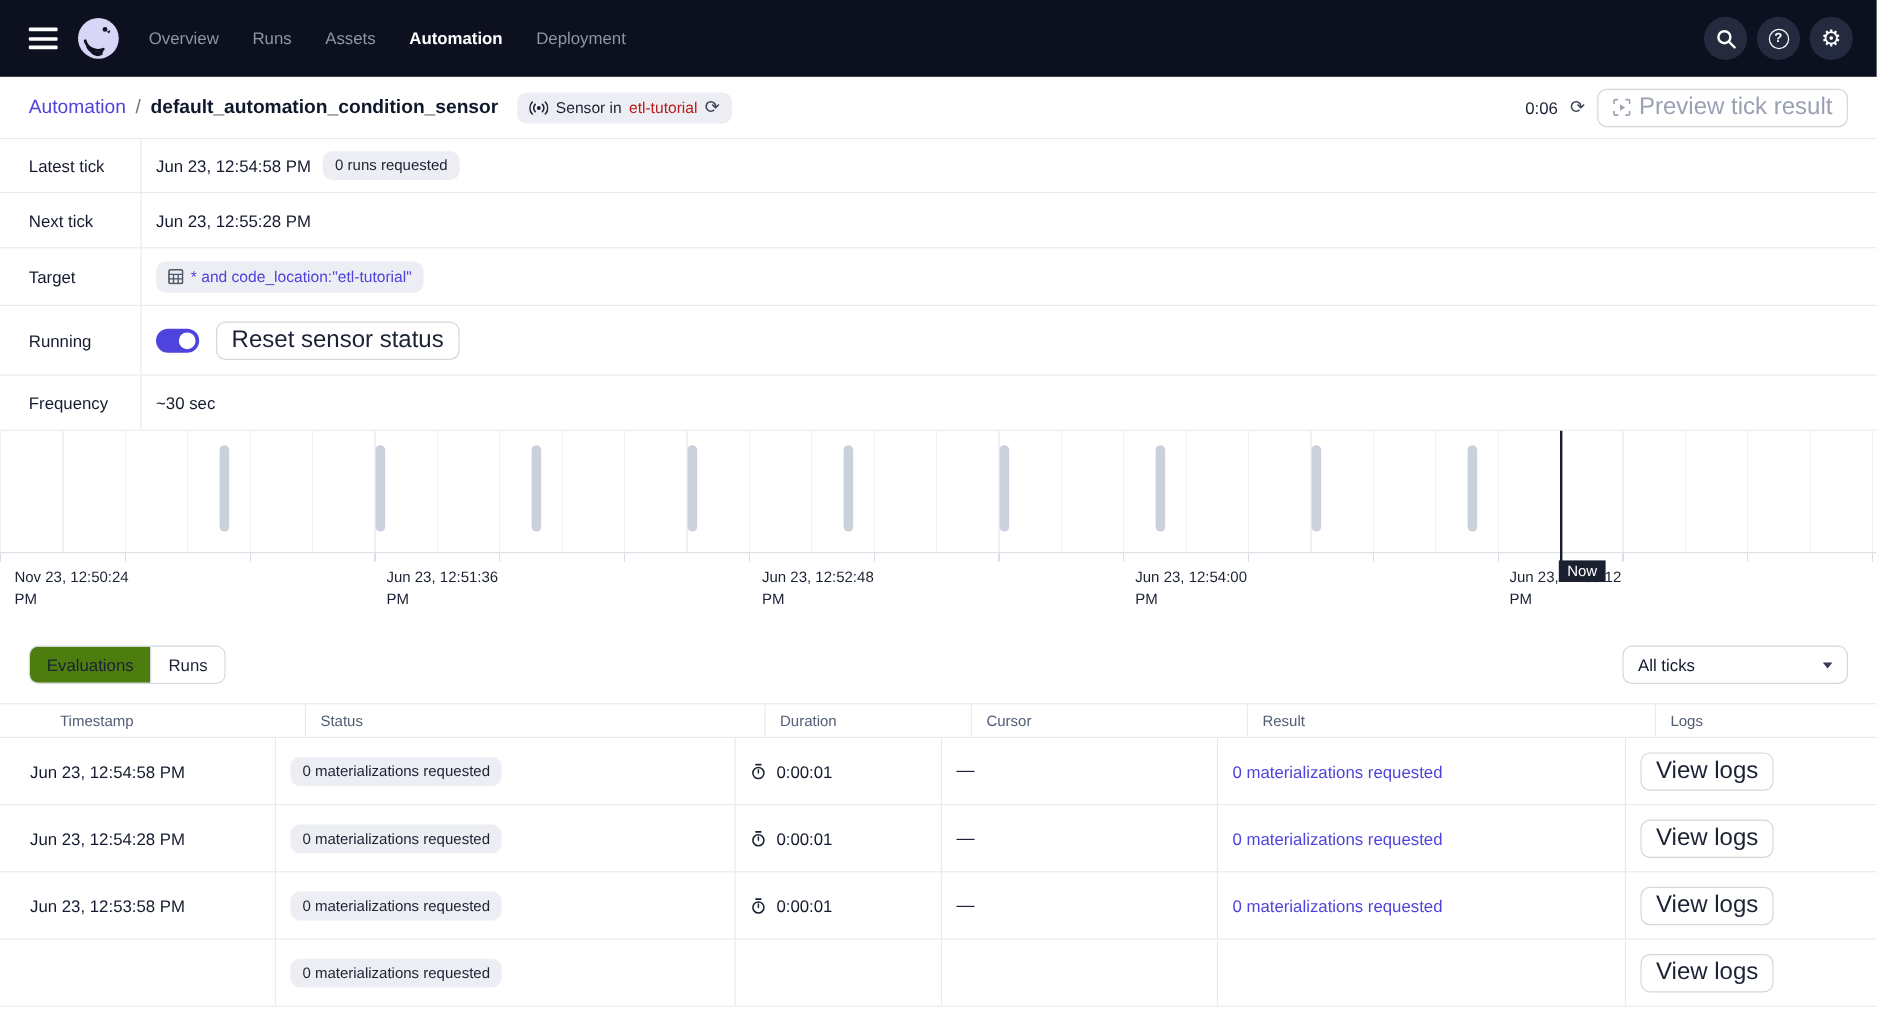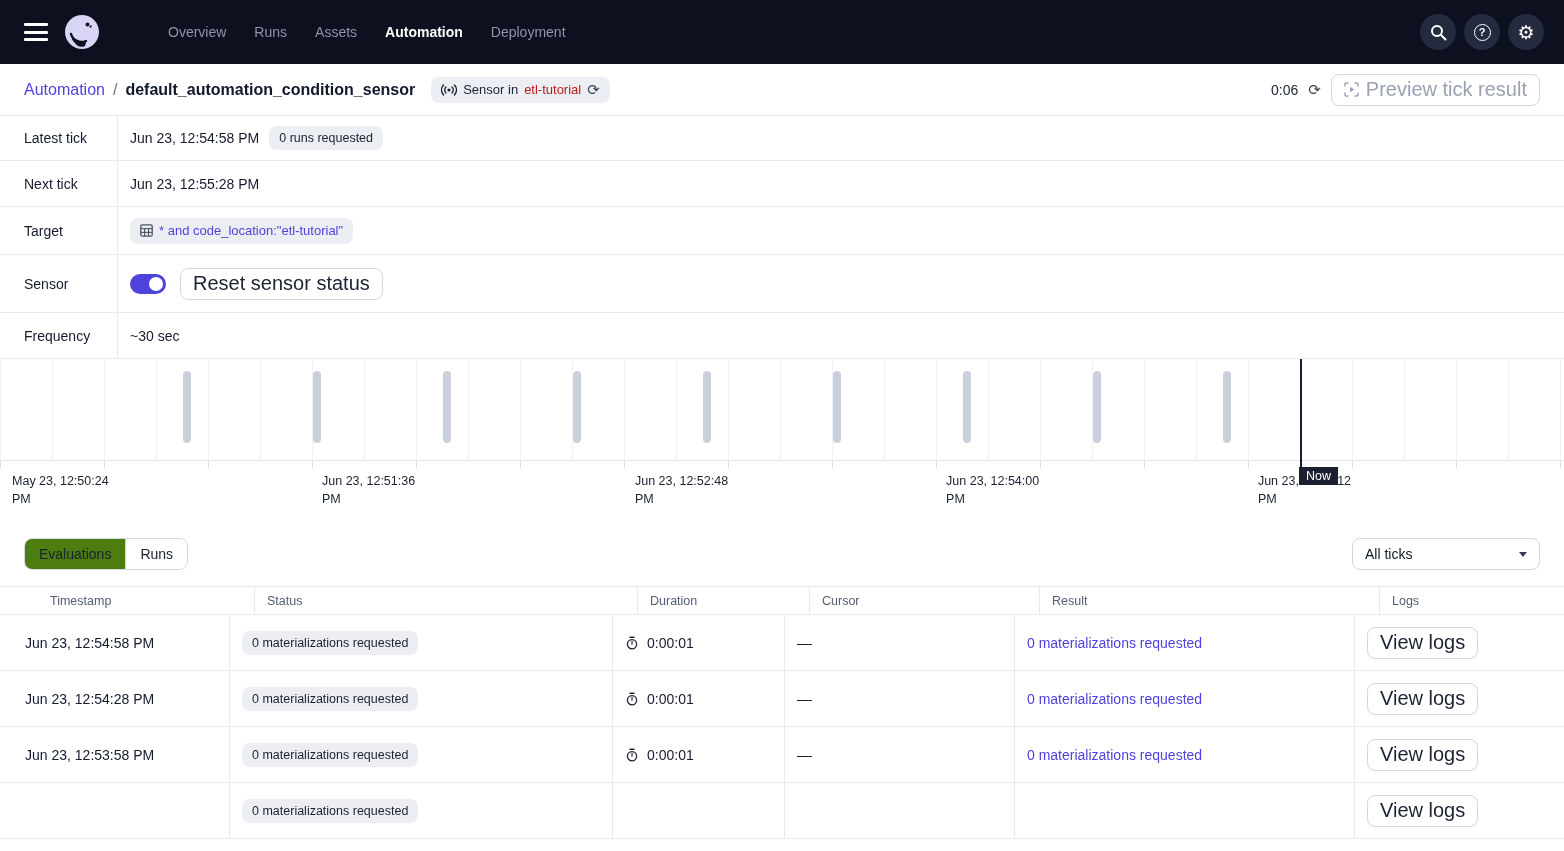--- a/index.html
+++ b/index.html
@@ -4,21 +4,21 @@
 <style>
   * { margin:0; padding:0; box-sizing:border-box; }
   html,body { width:1564px; height:851px; overflow:hidden; background:#fff;
     font-family:"Liberation Sans", sans-serif; color:#141b2e; font-size:14px; }
 
   
   .nav { height:64px; background:#0c101f; display:flex; align-items:center; padding:0 20px; }
   .hamburger { width:24px; height:18px; display:flex; flex-direction:column; justify-content:space-between; cursor:pointer; margin:0 16px 0 4px; }
   .hamburger span { display:block; height:3px; background:#fff; border-radius:1px; }
   .logo { width:36px; height:36px; margin-right:24px; }
-  .nav-links { display:flex; gap:28px; align-items:center;margin-left:44px; }
+  .nav-links { display:flex; gap:28px; align-items:center; }
   .nav-link { color:#8e95a8; font-size:14px; cursor:pointer; }
   .nav-link.active { color:#fff; font-weight:700; }
   .nav-right { margin-left:auto; display:flex; gap:8px; }
   .nav-icon-btn { width:36px; height:36px; border-radius:50%; background:#242b3e; display:flex; align-items:center; justify-content:center; cursor:pointer; color:#fff; }
   .help-circle { width:17px; height:17px; border:1.7px solid #fff; border-radius:50%; display:flex; align-items:center; justify-content:center; font-size:11px; font-weight:700; color:#fff; }
   .gear { font-size:19px; line-height:1; color:#fff; }
 
   
   .crumb-row { height:52px; display:flex; align-items:center; padding:0 24px; border-bottom:1px solid #e8eaf0; }
   .crumb-link { color:#4f43dd; font-size:16px; cursor:pointer; }
@@ -169,21 +169,21 @@
         <line x1="0.8" y1="4.6" x2="12.2" y2="4.6" stroke="#4a5565" stroke-width="1.1"></line>
         <line x1="4.6" y1="4.6" x2="4.6" y2="12.2" stroke="#4a5565" stroke-width="1.1"></line>
         <line x1="8.5" y1="4.6" x2="8.5" y2="12.2" stroke="#4a5565" stroke-width="1.1"></line>
         <line x1="0.8" y1="8.4" x2="12.2" y2="8.4" stroke="#4a5565" stroke-width="1.1"></line>
       </svg>
       <span>* and code_location:"etl-tutorial"</span>
     </span>
   </div>
 </div>
 <div class="prop-row" style="height:58px">
-  <div class="prop-label">Sensor</div>
+  <div class="prop-label">Running</div>
   <div class="prop-value" style="gap:14px">
     <div class="toggle">
         <div class="knob"></div>
       </div>
     <button class="btn">Reset sensor status</button>
   </div>
 </div>
 <div class="prop-row" style="height:46px">
   <div class="prop-label">Frequency</div>
   <div class="prop-value">
@@ -202,21 +202,21 @@
           <div class="tick-bar" title="Jun 23, 12:52:58 PM" style="left: calc(45.2% - 4px);"></div>
           <div class="tick-bar" title="Jun 23, 12:53:28 PM" style="left: calc(53.52% - 4px);"></div>
           <div class="tick-bar" title="Jun 23, 12:53:58 PM" style="left: calc(61.83% - 4px);"></div>
           <div class="tick-bar" title="Jun 23, 12:54:28 PM" style="left: calc(70.14% - 4px);"></div>
           <div class="tick-bar" title="Jun 23, 12:54:58 PM" style="left: calc(78.45% - 4px);"></div>
         </div>
       </div>
     <div class="axis-ticks"></div>
     <div class="axis-labels" id="axis-labels">
         <div class="axis-label" style="left: 0.77%;">
-          <div>May 23, 12:50:24</div>
+          <div>Nov 23, 12:50:24</div>
           <div>PM</div>
         </div>
         <div class="axis-label" style="left: 20.59%;">
           <div>Jun 23, 12:51:36</div>
           <div>PM</div>
         </div>
         <div class="axis-label" style="left: 40.6%;">
           <div>Jun 23, 12:52:48</div>
           <div>PM</div>
         </div>

